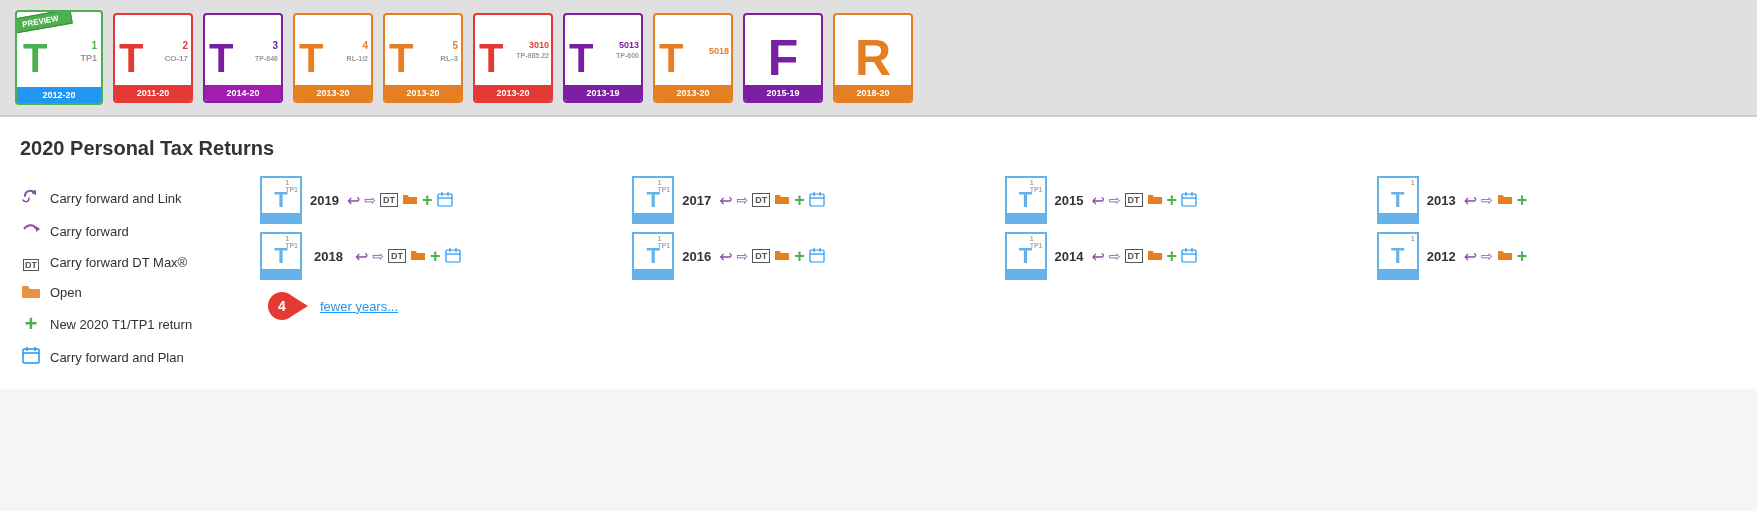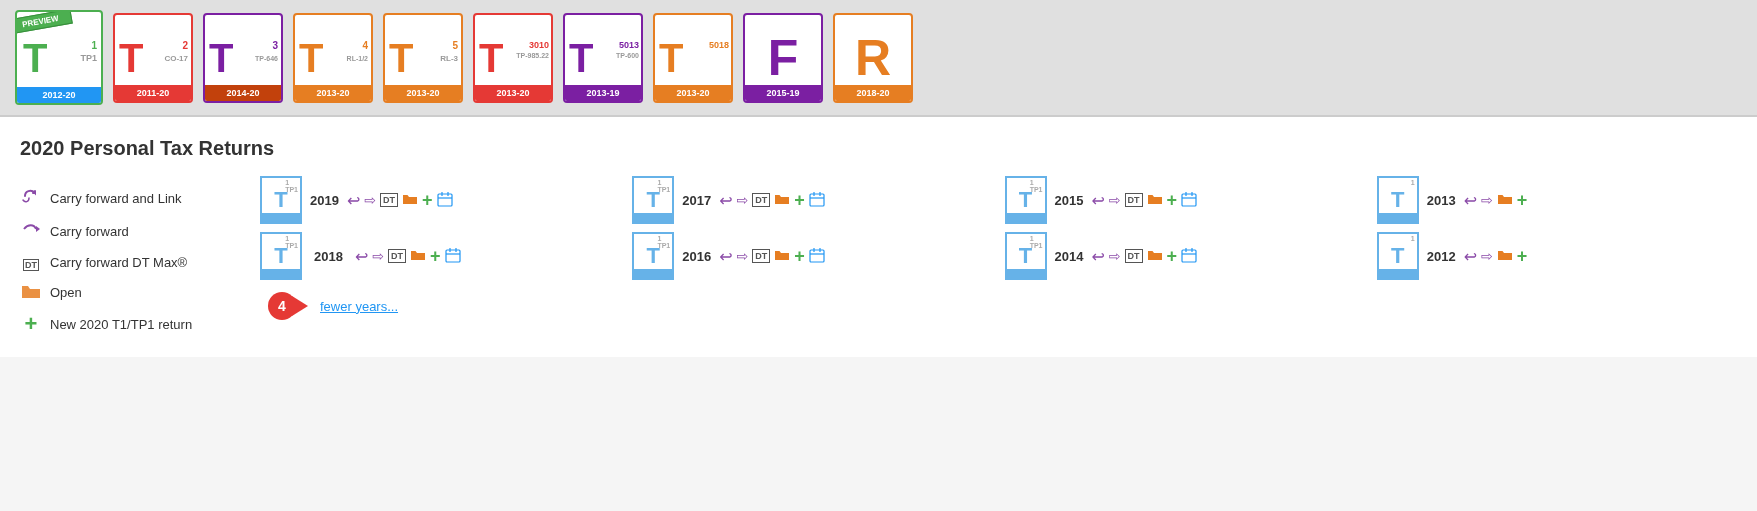--- a/index.html
+++ b/index.html
@@ -208,21 +208,21 @@
     <div class="card-bottom-bar" style="background:#e53935;">
       <span style="color:white; font-size:9px; font-weight:bold;">2011-20</span>
     </div>
   </div>
 
   <div class="tax-form-card" style="border-color:#7b1fa2;">
     <div style="display:flex; align-items:flex-start; position:relative; width:100%;">
       <span style="font-size:40px; font-weight:900; color:#7b1fa2; line-height:1; padding-left:4px;">T</span>
       <div style="position:absolute; top:2px; right:3px; font-size:10px; font-weight:bold; color:#7b1fa2; line-height:1.2; text-align:right;">3<br><span style="color:#999;font-size:7px;">TP-646</span></div>
     </div>
-    <div class="card-bottom-bar" style="background:#c2410c;">
+    <div class="card-bottom-bar" style="background:#a21caf;">
       <span style="color:white; font-size:9px; font-weight:bold;">2014-20</span>
     </div>
   </div>
 
   <div class="tax-form-card" style="border-color:#e67e22;">
     <div style="display:flex; align-items:flex-start; position:relative; width:100%;">
       <span style="font-size:40px; font-weight:900; color:#e67e22; line-height:1; padding-left:4px;">T</span>
       <div style="position:absolute; top:2px; right:3px; font-size:10px; font-weight:bold; color:#e67e22; line-height:1.2; text-align:right;">4<br><span style="color:#999;font-size:7px;">RL-1/2</span></div>
     </div>
     <div class="card-bottom-bar" style="background:#e67e22;">
@@ -256,21 +256,21 @@
       <div style="position:absolute; top:2px; right:2px; font-size:9px; font-weight:bold; color:#7b1fa2; line-height:1.2; text-align:right;">5013<br><span style="color:#999;font-size:7px;">TP-600</span></div>
     </div>
     <div class="card-bottom-bar" style="background:#7b1fa2;">
       <span style="color:white; font-size:9px; font-weight:bold;">2013-19</span>
     </div>
   </div>
 
   <div class="tax-form-card" style="border-color:#e67e22;">
     <div style="display:flex; align-items:flex-start; position:relative; width:100%;">
       <span style="font-size:40px; font-weight:900; color:#e67e22; line-height:1; padding-left:4px;">T</span>
-      <div style="position:absolute; top:2px; right:2px; font-size:9px; font-weight:bold; color:#e67e22; line-height:1.2; text-align:right;">5018</div>
+      <div style="position:absolute; top:8px; right:2px; font-size:9px; font-weight:bold; color:#e67e22; line-height:1.2; text-align:right;">5018</div>
     </div>
     <div class="card-bottom-bar" style="background:#e67e22;">
       <span style="color:white; font-size:9px; font-weight:bold;">2013-20</span>
     </div>
   </div>
 
   <div class="tax-form-card" style="border-color:#7b1fa2;">
     <span style="font-size:50px; font-weight:900; color:#7b1fa2; line-height:1;">F</span>
     <div class="card-bottom-bar" style="background:#7b1fa2;">
       <span style="color:white; font-size:9px; font-weight:bold;">2015-19</span>
@@ -328,20 +328,31 @@
             </svg>
         </span>
         <span>Open</span>
       </div>
 
       <div class="legend-item">
         <span class="legend-icon icon-green" style="font-size:22px; color:#4caf50; font-weight:bold;">+</span>
         <span>New 2020 T1/TP1 return</span>
       </div>
 
+      <div class="legend-item">
+        <span class="legend-icon" style="color:#2196f3; font-size:16px;">
+          <svg width="20" height="20" viewBox="0 0 20 20">
+              <rect x="2" y="4" width="16" height="14" rx="1" fill="none" stroke="#2196f3" stroke-width="1.5"></rect>
+              <line x1="6" y1="2" x2="6" y2="6" stroke="#2196f3" stroke-width="1.5"></line>
+              <line x1="14" y1="2" x2="14" y2="6" stroke="#2196f3" stroke-width="1.5"></line>
+              <line x1="2" y1="8" x2="18" y2="8" stroke="#2196f3" stroke-width="1.5"></line>
+            </svg>
+        </span>
+        <span>Carry forward and Plan</span>
+      </div>
 
     </div>
 
     <div style="flex:1;">
 
       <div class="years-grid">
 
         <div class="year-row">
           <div class="small-t1-card" style="border:2px solid #66b2e8; background:white; width:42px; height:48px; display:inline-flex; align-items:center; justify-content:center; position:relative; overflow:hidden; flex-shrink:0;">
             <span style="font-size:22px; font-weight:900; color:#66b2e8;">T</span>

